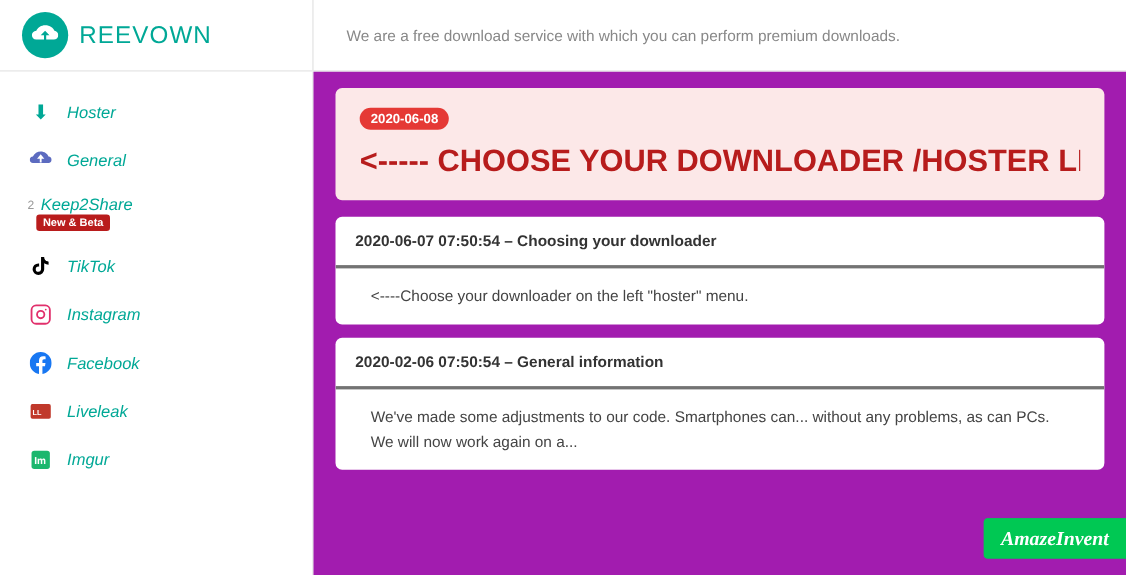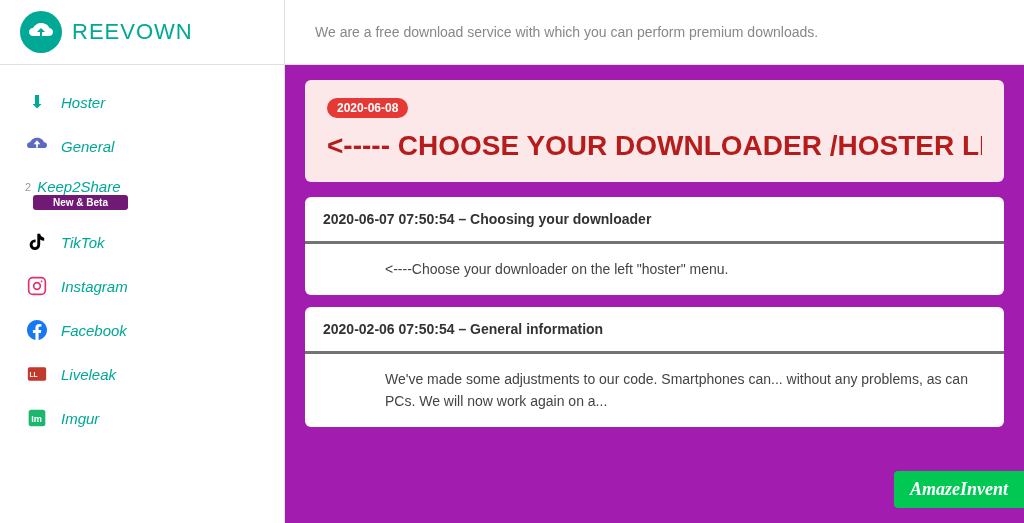--- a/index.html
+++ b/index.html
@@ -81,24 +81,24 @@
       width: 24px;
       height: 24px;
       margin-right: 12px;
       display: flex;
       align-items: center;
       justify-content: center;
       flex-shrink: 0;
     }
     .sidebar-item .item-label { color: #00a896; font-style: italic; }
     .badge-new {
-      background: #701a75;
+      background: #b91c1c;
       color: white;
       font-size: 10px;
-      padding: 2px 20px;
+      padding: 2px 6px;
       border-radius: 3px;
       margin-left: 8px;
       font-weight: 600;
     }
     .sidebar-item-k2s {
       flex-direction: column;
       align-items: flex-start;
     }
     .sidebar-item-k2s .k2s-row {
       display: flex;
@@ -158,21 +158,20 @@
       border-bottom: 3px solid #737373;
       font-size: 14px;
       font-weight: 700;
       color: #333;
     }
     .news-body {
       padding: 14px 32px;
       font-size: 14px;
       color: #444;
       line-height: 1.6;
-      margin-left: 48px;
     }
 
     
     .watermark {
       position: fixed;
       bottom: 15px;
       right: 0;
       background: #00c853;
       color: white;
       font-size: 18px;

